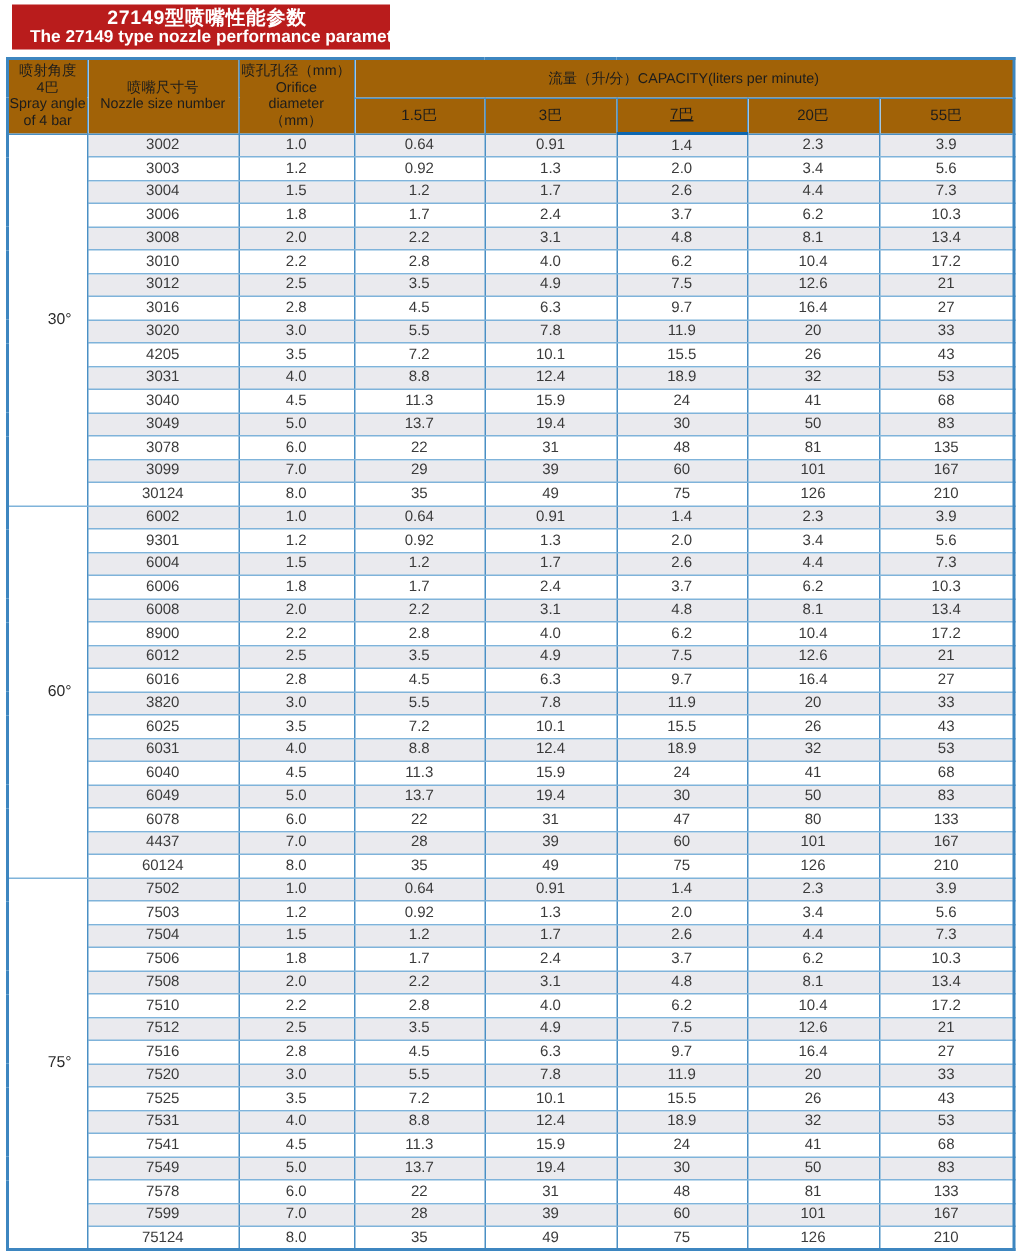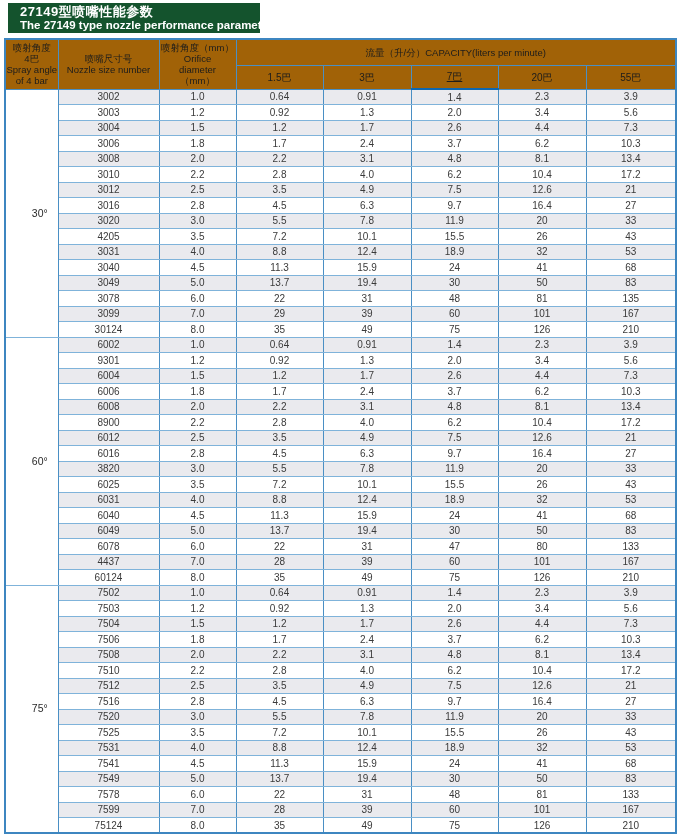--- a/index.html
+++ b/index.html
@@ -9,24 +9,25 @@
     height: 835px;
     font-family: "Liberation Sans", sans-serif;
     -webkit-font-smoothing: antialiased;
   }
 
   
   .banner {
     position: absolute;
     left: 8px; top: 3px;
     width: 252px; height: 30px;
-    background: #14532d;
+    background: #b91c1c;
     color: #ffffff;
     padding: 2px 4px 0 12px;
     overflow: hidden;
+    text-align: center;
   }
   .banner .zh { font-size: 13px; font-weight: bold; line-height: 14px; letter-spacing: 0.5px; }
   .banner .en { font-size: 11.5px; font-weight: bold; line-height: 13px; white-space: nowrap; }
 
   
   table.spec {
     position: absolute;
     left: 4px; top: 38px;
     width: 671px;
     border-collapse: collapse;
@@ -96,21 +97,21 @@
           <div>喷射角度</div>
           <div>4巴</div>
           <div>Spray angle</div>
           <div>of 4 bar</div>
         </th>
         <th rowspan="2">
           <div>喷嘴尺寸号</div>
           <div>Nozzle size number</div>
         </th>
         <th rowspan="2">
-          <div>喷射角度（mm）</div>
+          <div>喷孔孔径（mm）</div>
           <div>Orifice</div>
           <div>diameter</div>
           <div>（mm）</div>
         </th>
         <th colspan="5">流量（升/分）CAPACITY(liters per minute)</th>
       </tr>
       <tr class="r2">
         <th>1.5巴</th>
         <th>3巴</th>
         <th class="u7">7巴</th>

